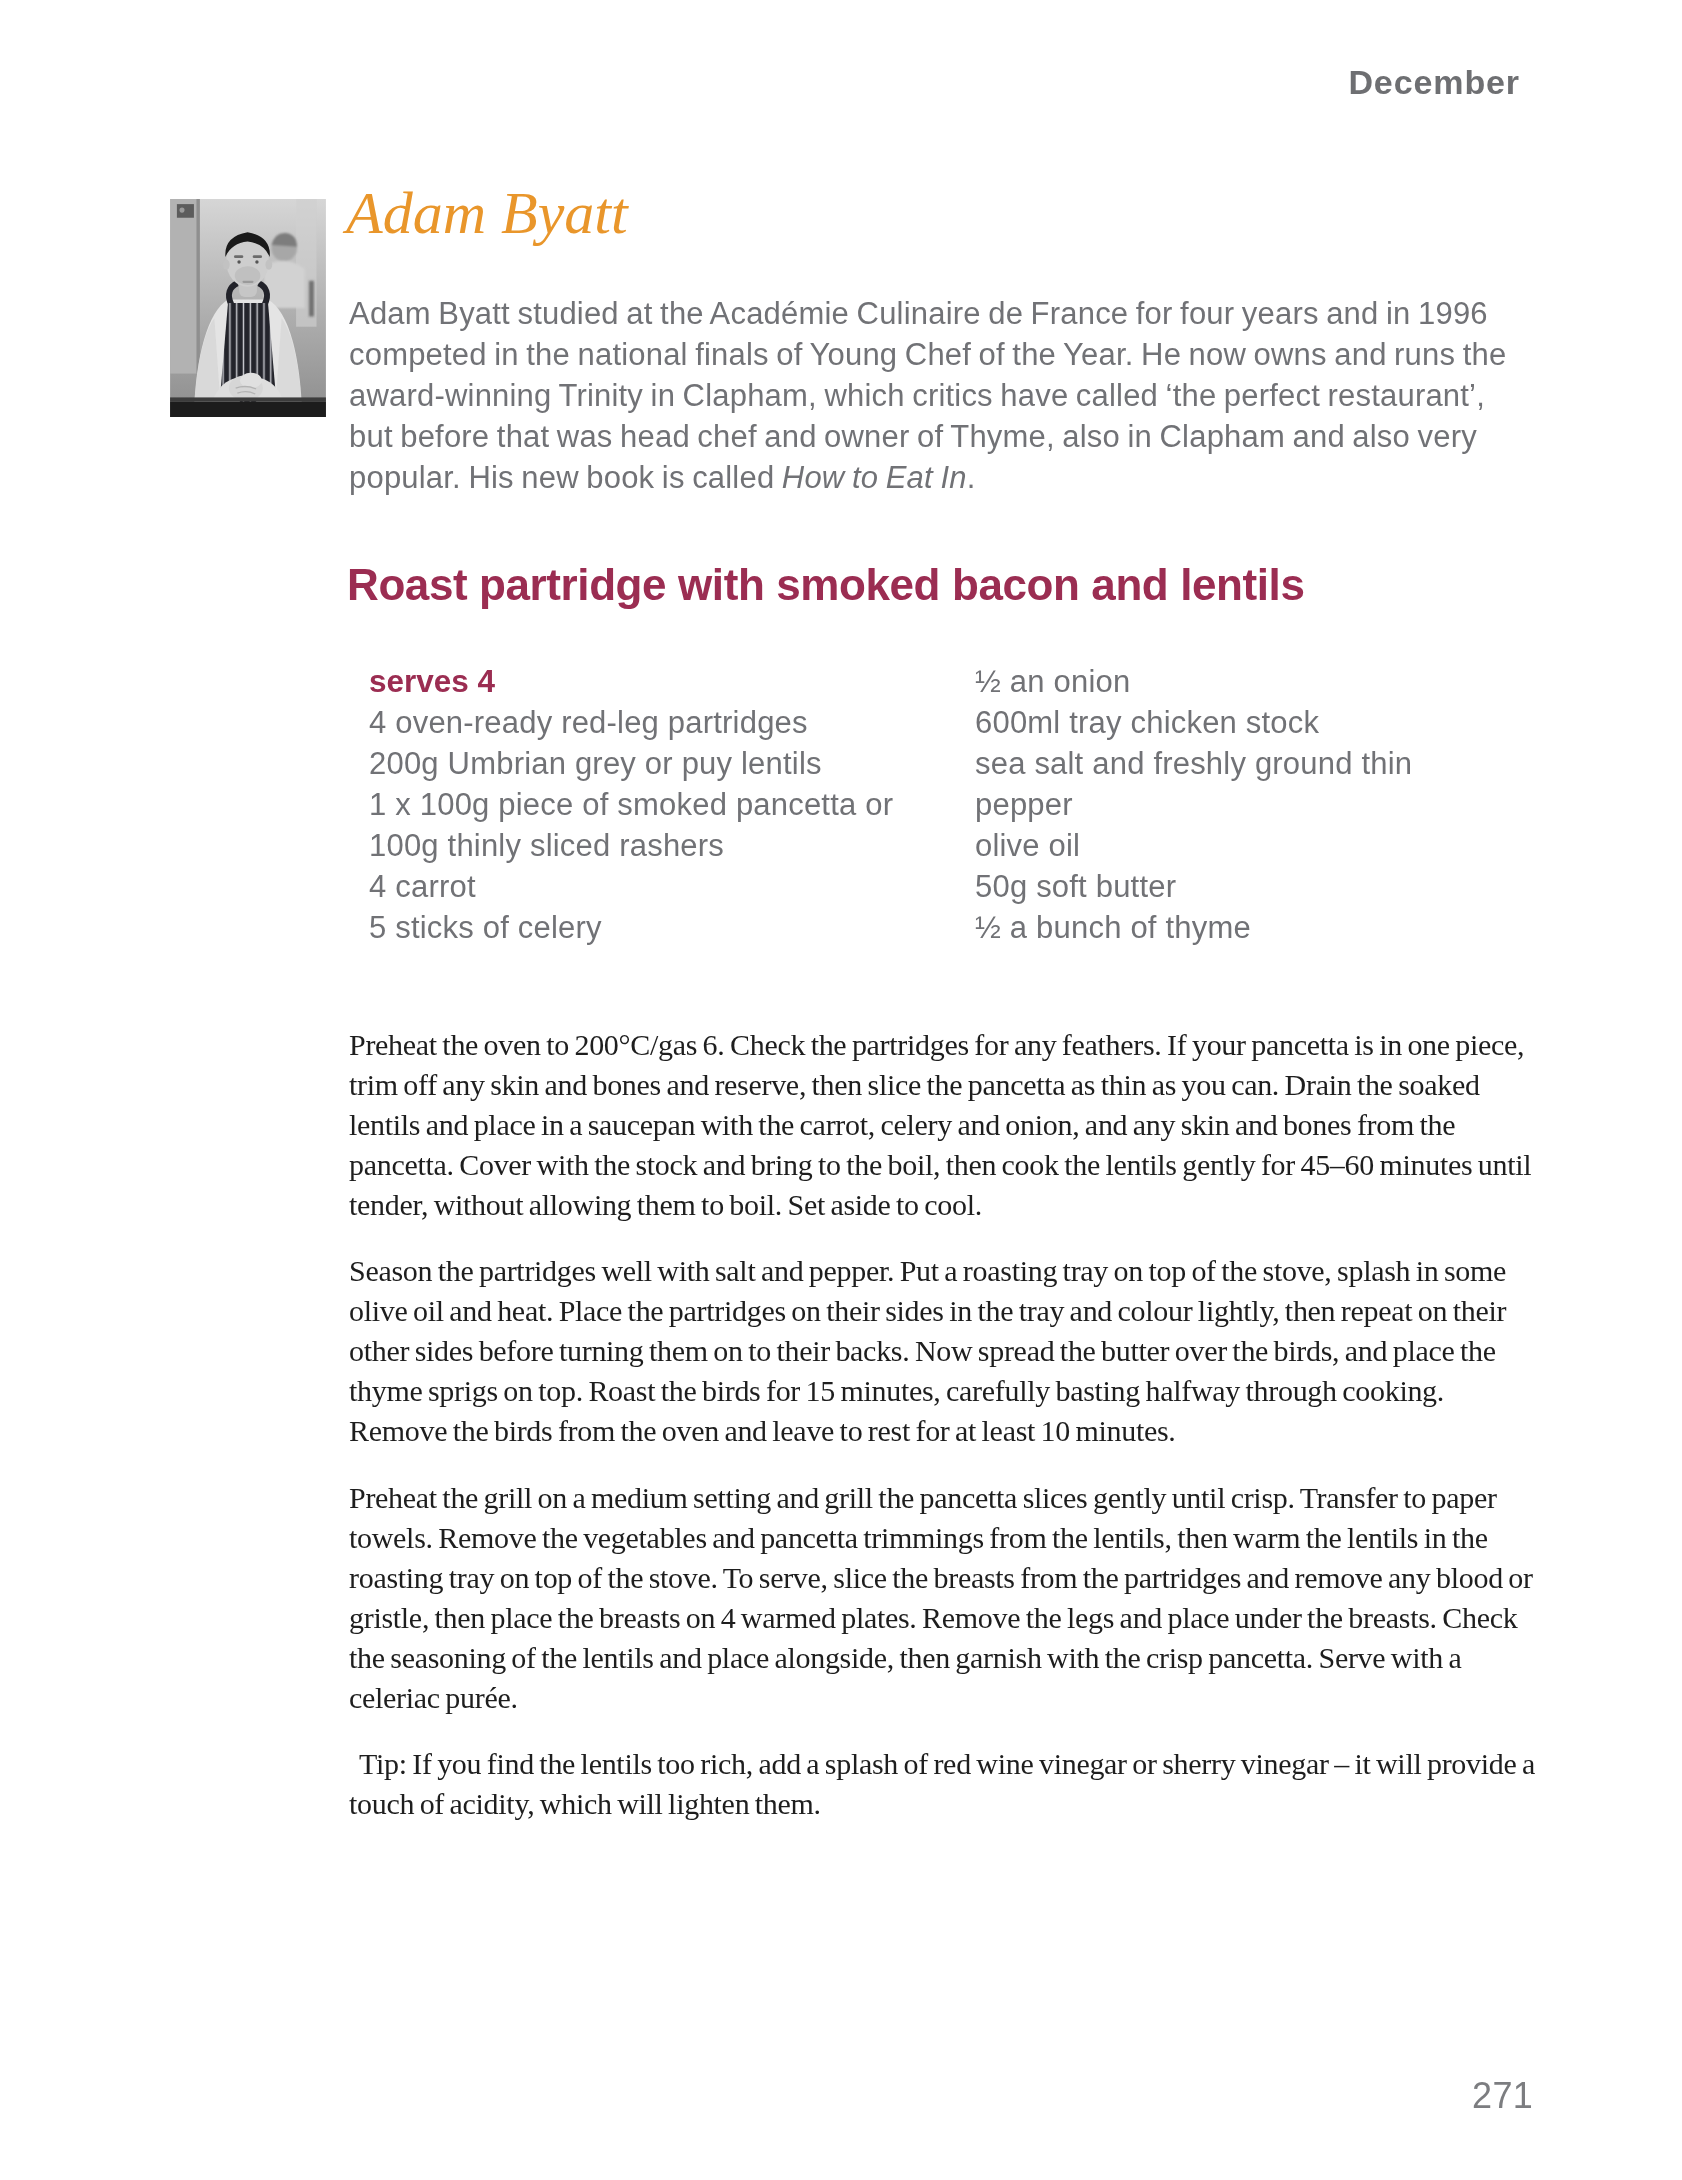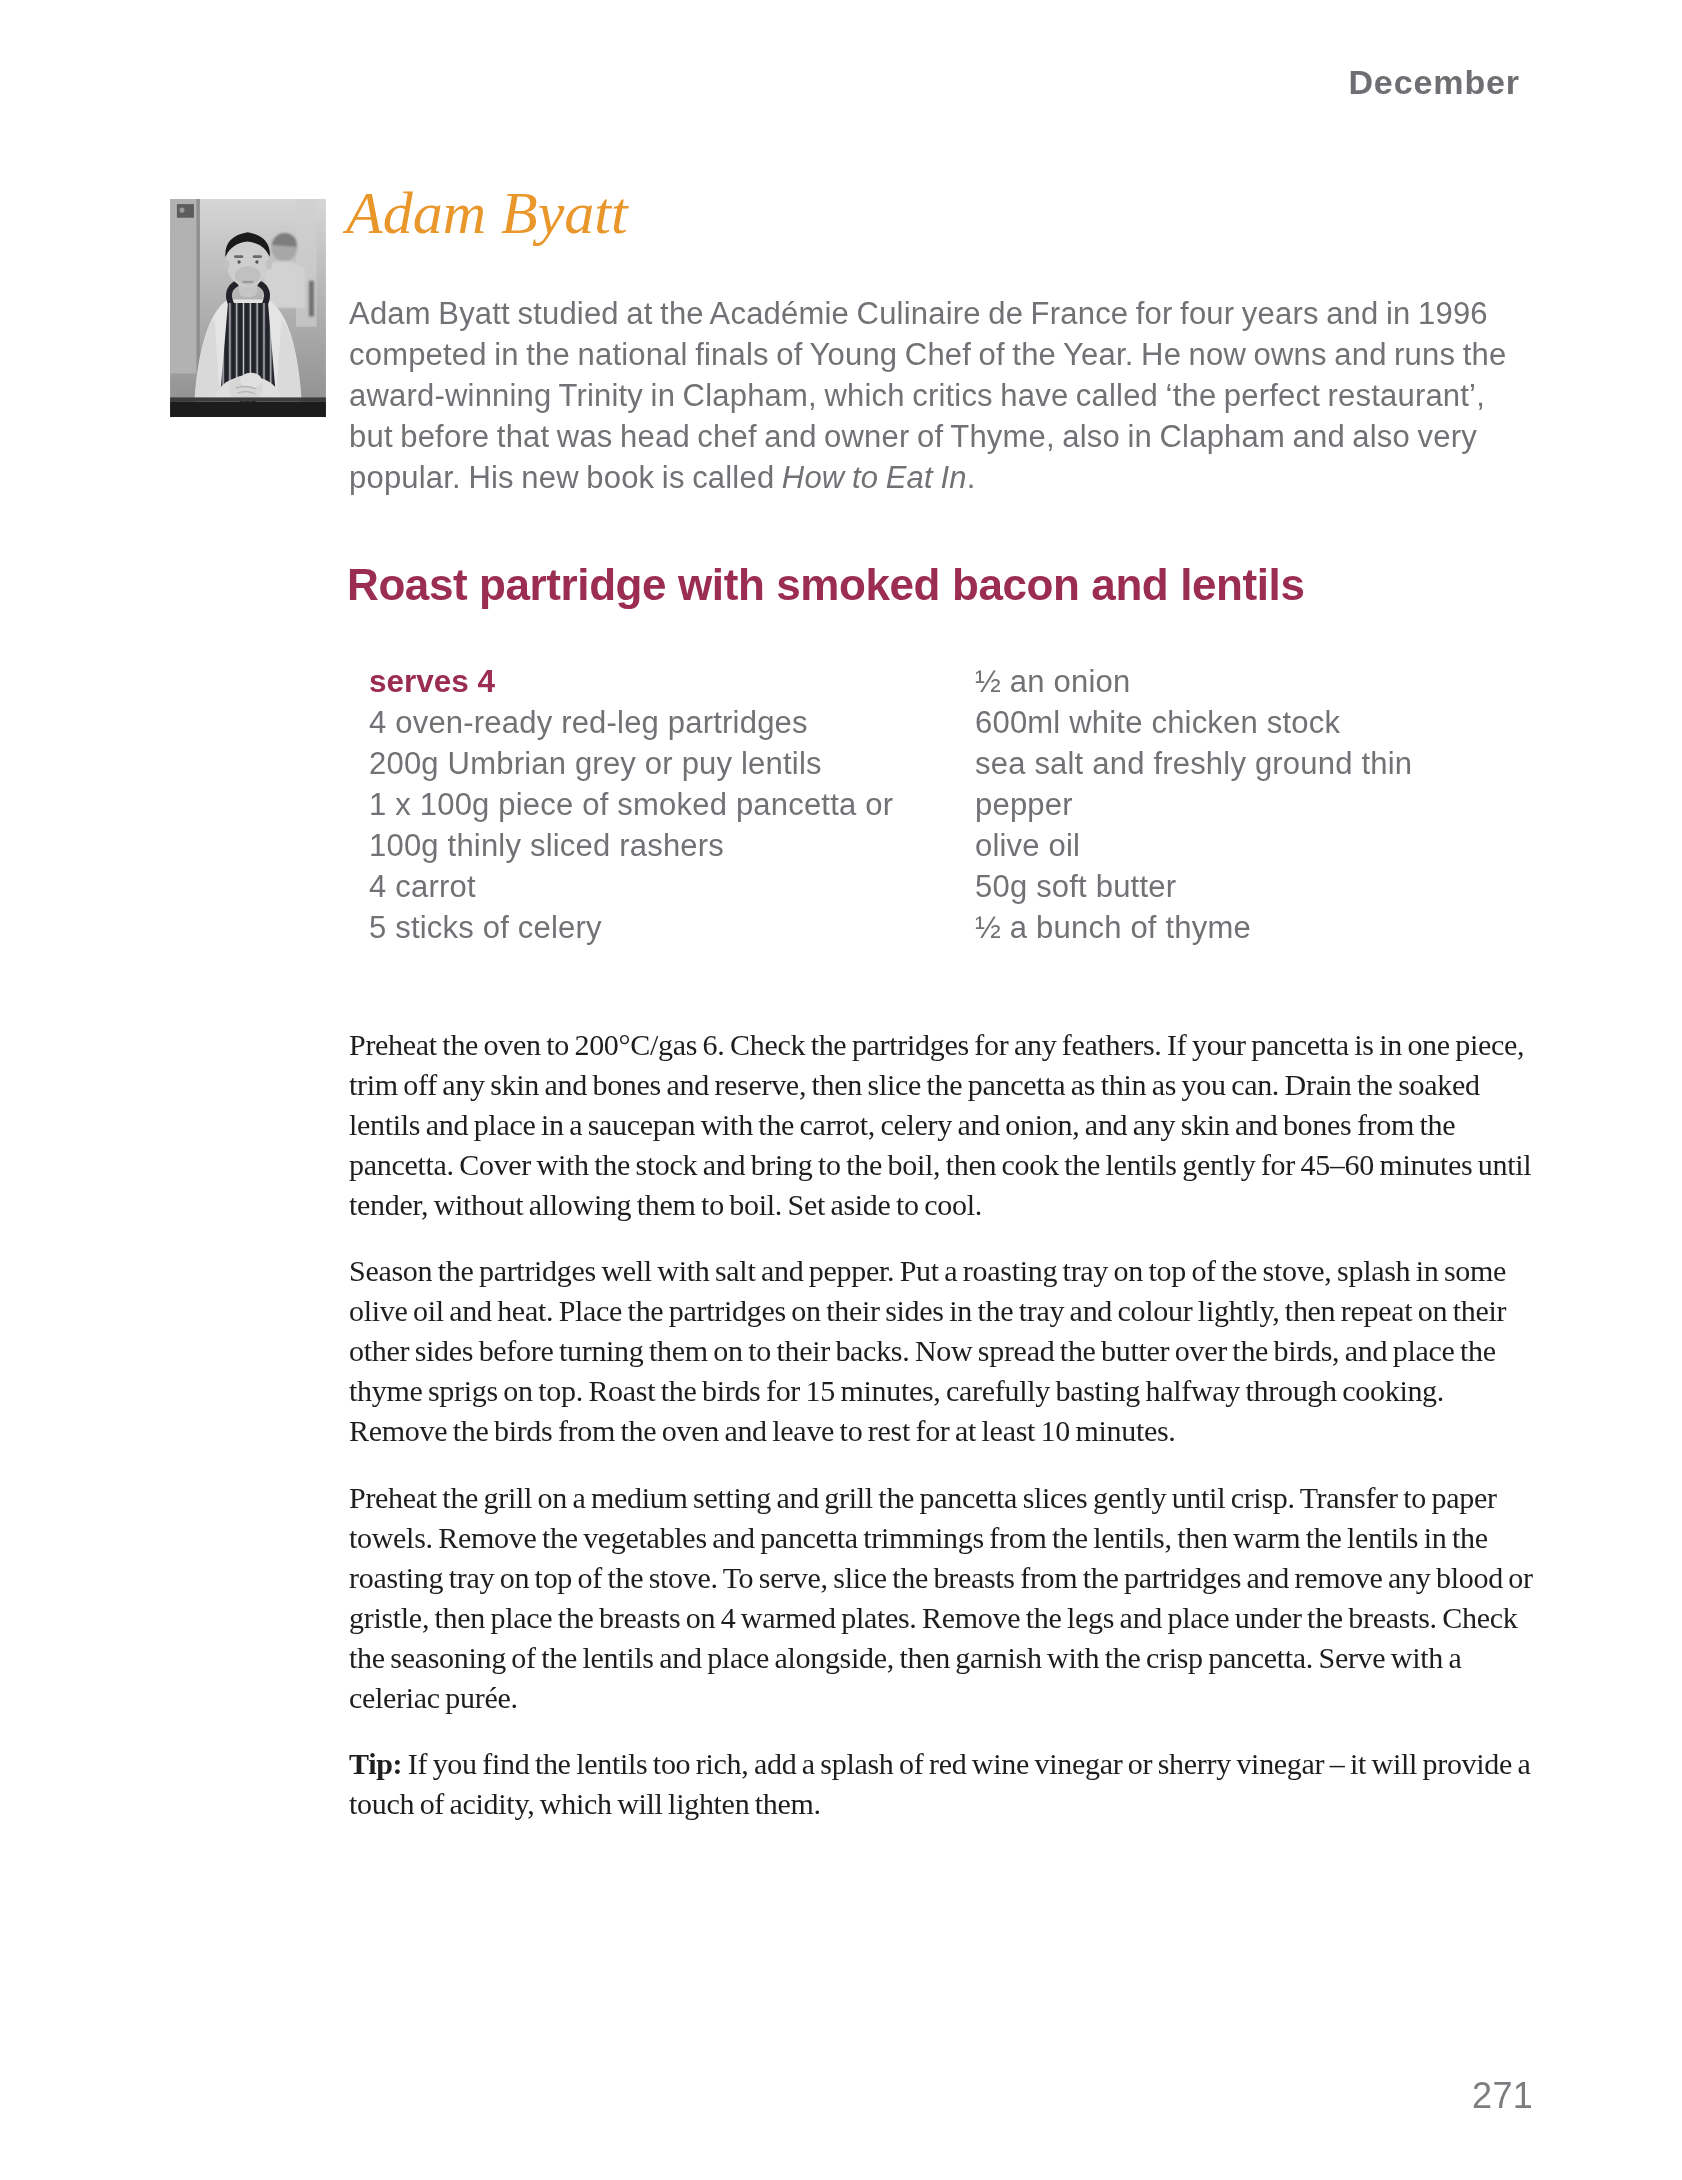--- a/index.html
+++ b/index.html
@@ -35,21 +35,21 @@
   .ing-col2{flex:1 1 auto;}
   .serves{font-size:31.5px;line-height:41px;font-weight:bold;color:var(--title_maroon,#9b2d52);}
   .ing{font-size:31px;line-height:41px;letter-spacing:0.2px;color:var(--body_gray,#717276);}
   .method{
     position:absolute;left:349px;top:1025px;width:1193px;
     font-family:"Liberation Serif","DejaVu Serif",serif;
     font-size:30px;line-height:40px;letter-spacing:-0.3px;word-spacing:-1.7px;
     color:var(--method_black,#1e1e1e);
   }
   .method p{margin:0 0 26.4px 0;}
-  .tip-label{font-weight:bold;}
+  .tip-label{font-weight:normal;margin-left:10px;}
   .folio{
     position:absolute;left:1472px;top:2075px;
     font-size:36px;letter-spacing:0.4px;color:var(--folio_gray,#7c7d80);
   }
 </style>
 </head>
 <body>
 
 <div class="page">
 
@@ -121,21 +121,21 @@
       <div class="serves">serves 4</div>
       <div class="ing">4 oven-ready red-leg partridges</div>
       <div class="ing">200g Umbrian grey or puy lentils</div>
       <div class="ing">1 x 100g piece of smoked pancetta or</div>
       <div class="ing">100g thinly sliced rashers</div>
       <div class="ing">4 carrot</div>
       <div class="ing">5 sticks of celery</div>
     </div>
     <div class="ing-col2">
       <div class="ing">½ an onion</div>
-      <div class="ing">600ml white chicken stock</div>
+      <div class="ing">600ml tray chicken stock</div>
       <div class="ing">sea salt and freshly ground thin</div>
       <div class="ing">pepper</div>
       <div class="ing">olive oil</div>
       <div class="ing">50g soft butter</div>
       <div class="ing">½ a bunch of thyme</div>
     </div>
   </div>
 
   <div class="method">
     <p>Preheat the oven to 200°C/gas 6. Check the partridges for any feathers. If your pancetta is in one piece, trim off any skin and bones and reserve, then slice the pancetta as thin as you can. Drain the soaked lentils and place in a saucepan with the carrot, celery and onion, and any skin and bones from the pancetta. Cover with the stock and bring to the boil, then cook the lentils gently for 45–60 minutes until tender, without allowing them to boil. Set aside to cool.</p>

